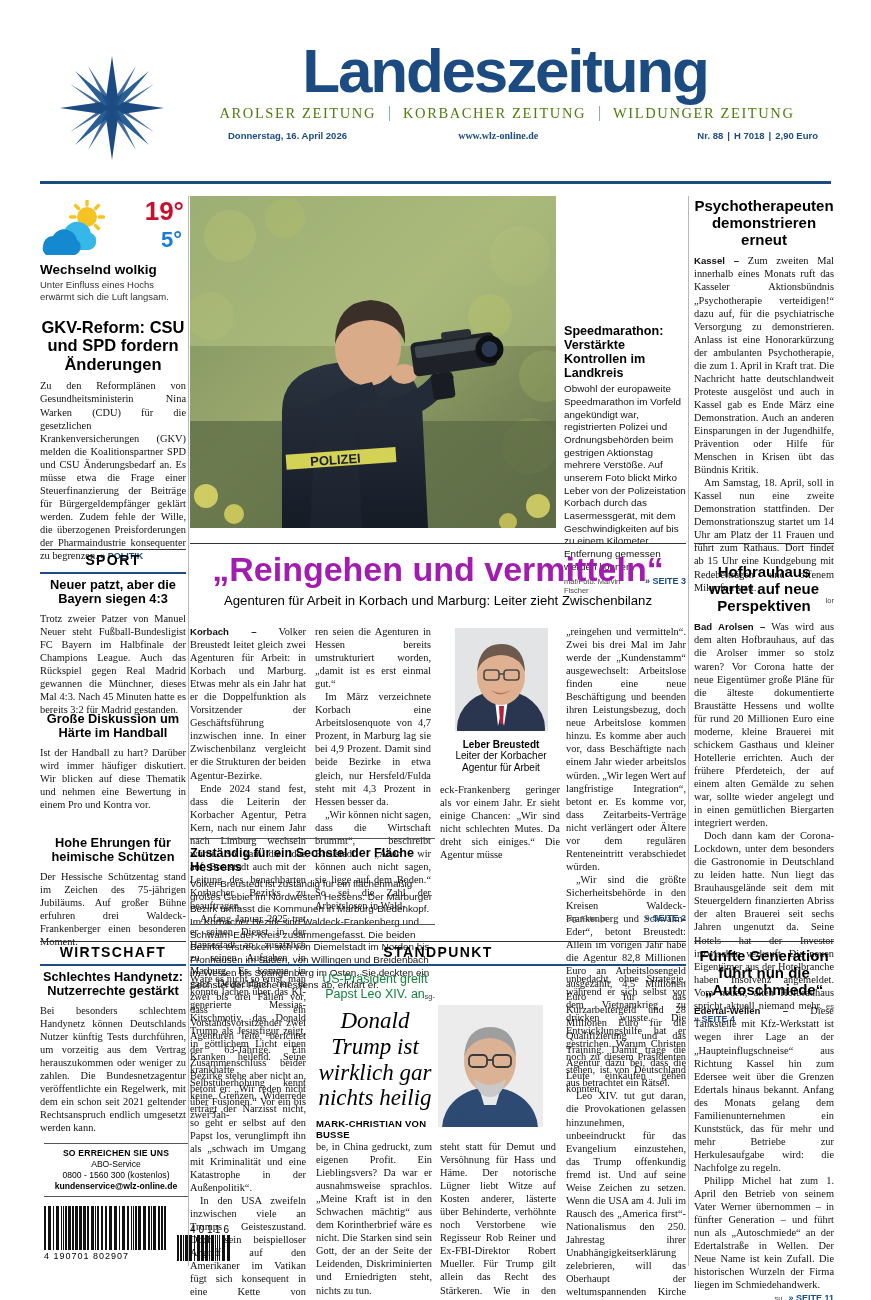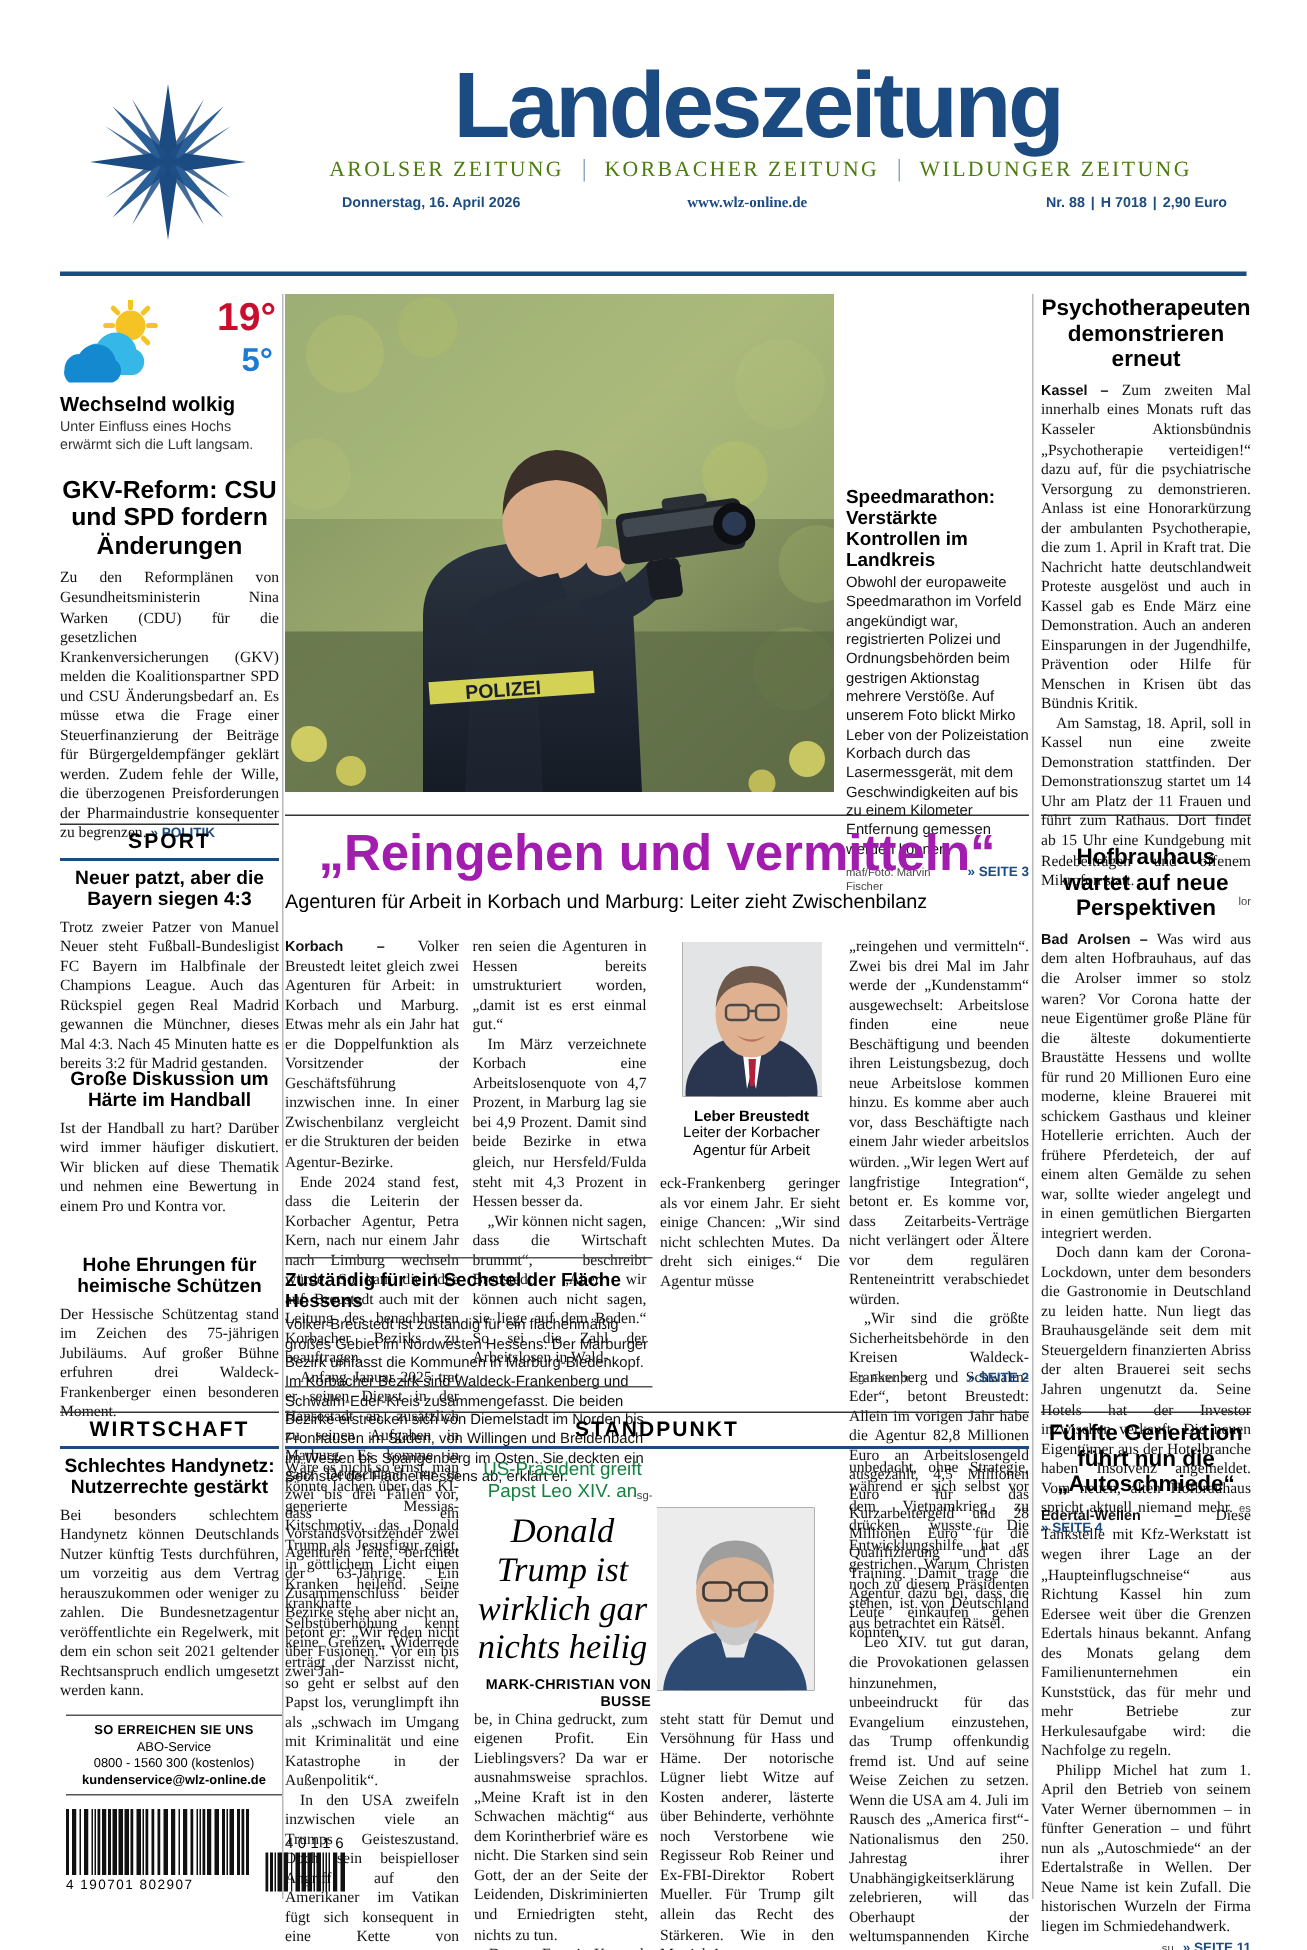--- a/index.html
+++ b/index.html
@@ -153,21 +153,21 @@
   .standpunkt-kicker {
     font-family:"Liberation Sans", sans-serif;
     font-size:12.5px; text-align:center; line-height:1.2; color:#15803d;
   }
   .standpunkt-head {
     font-family:"Liberation Serif", serif; font-style:italic;
     font-size:23px; text-align:center; line-height:1.12; margin-top:6px;
   }
   .standpunkt-author {
     font-family:"Liberation Sans", sans-serif; font-weight:700;
-    font-size:9.5px; text-align:right; margin-top:7px; letter-spacing:0.2px;
+    font-size:9.5px; text-align:left; margin-top:7px; letter-spacing:0.2px;
   }
 </style>
 </head>
 <body>
 
 <div class="page">
 
   <div class="masthead">
     <div class="star-logo">
       <svg viewBox="0 0 108 108" width="108" height="108">
@@ -482,21 +482,21 @@
   <div class="col" style="left:694px; top:198px; width:140px;">
     <h2 class="head-sans" style="font-size:15px;">Psychotherapeuten demonstrieren erneut</h2>
     <div class="body-serif" style="margin-top:6px;"><span class="dateline">Kassel –</span> <span>Zum zweiten Mal innerhalb eines Monats ruft das Kasseler Aktionsbündnis „Psychotherapie verteidigen!“ dazu auf, für die psychiatrische Versorgung zu demonstrieren. Anlass ist eine Honorarkürzung der ambulanten Psychotherapie, die zum 1. April in Kraft trat. Die Nachricht hatte deutschlandweit Proteste ausgelöst und auch in Kassel gab es Ende März eine Demonstration. Auch an anderen Einsparungen in der Jugendhilfe, Prävention oder Hilfe für Menschen in Krisen übt das Bündnis Kritik.</span></div>
     <div class="body-serif" style="text-indent:10px;">Am Samstag, 18. April, soll in Kassel nun eine zweite Demonstration stattfinden. Der Demonstrationszug startet um 14 Uhr am Platz der 11 Frauen und führt zum Rathaus. Dort findet ab 15 Uhr eine Kundgebung mit Redebeiträgen und offenem Mikrofon statt.</div>
     <div class="credit" style="text-align:right; margin-top:2px;">lor</div>
   </div>
 
   <div class="hrule" style="left:190px; top:543px; width:496px; background:#333;"></div>
   <div class="col" style="left:190px; top:552px; width:496px;">
     <h1 style="font-family:'Liberation Sans', sans-serif; font-weight:700; font-size:34px; text-align:center; line-height:1.05; color:#a21caf;">„Reingehen und vermitteln“</h1>
-    <div style="font-family:'Liberation Sans', sans-serif; font-size:13.2px; text-align:left; margin-top:5px; color:#000;">Agenturen für Arbeit in Korbach und Marburg: Leiter zieht Zwischenbilanz</div>
+    <div style="font-family:'Liberation Sans', sans-serif; font-size:13.2px; text-align:center; margin-top:5px; color:#000;">Agenturen für Arbeit in Korbach und Marburg: Leiter zieht Zwischenbilanz</div>
   </div>
 
   <div class="col body-serif" style="left:190px; top:625px; width:116px;">
     <div><span class="dateline">Korbach –</span> <span>Volker Breustedt leitet gleich zwei Agenturen für Arbeit: in Korbach und Marburg. Etwas mehr als ein Jahr hat er die Doppelfunktion als Vorsitzender der Geschäftsführung inzwischen inne. In einer Zwischenbilanz vergleicht er die Strukturen der beiden Agentur-Bezirke.</span></div>
     <div style="text-indent:10px;">Ende 2024 stand fest, dass die Leiterin der Korbacher Agentur, Petra Kern, nach nur einem Jahr nach Limburg wechseln würde. So kam die Idee auf, Breustedt auch mit der Leitung des benachbarten Korbacher Bezirks zu beauftragen.</div>
     <div style="text-indent:10px;">Anfang Januar 2025 trat er seinen Dienst in der Hansestadt an, zusätzlich zu seinen Aufgaben in Marburg. Es komme in ganz Deutschland nur in zwei bis drei Fällen vor, dass ein Vorstandsvorsitzender zwei Agenturen leite, berichtet der 63-Jährige. Ein Zusammenschluss beider Bezirke stehe aber nicht an, betont er: „Wir reden nicht über Fusionen.“ Vor ein bis zwei Jah-</div>
   </div>
 
   <div class="col body-serif" style="left:315px; top:625px; width:116px;">
     <div>ren seien die Agenturen in Hessen bereits umstrukturiert worden, „damit ist es erst einmal gut.“</div>

